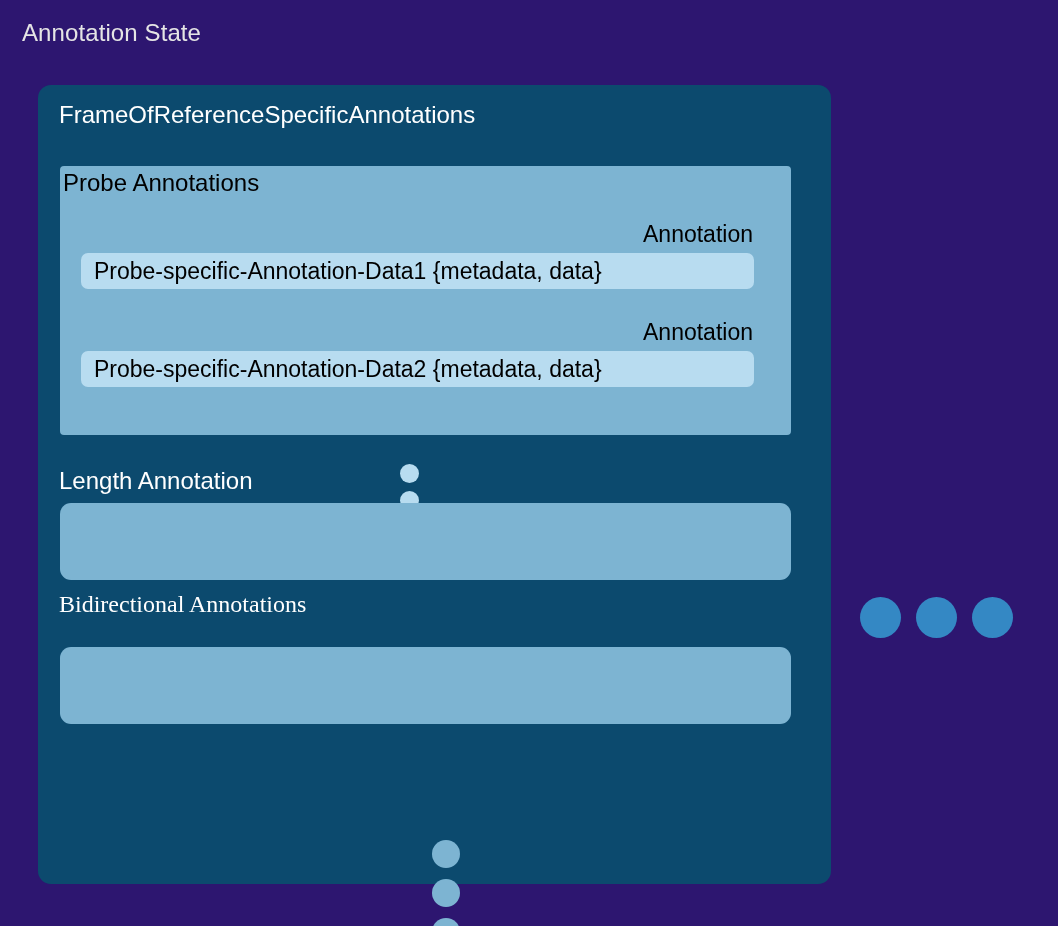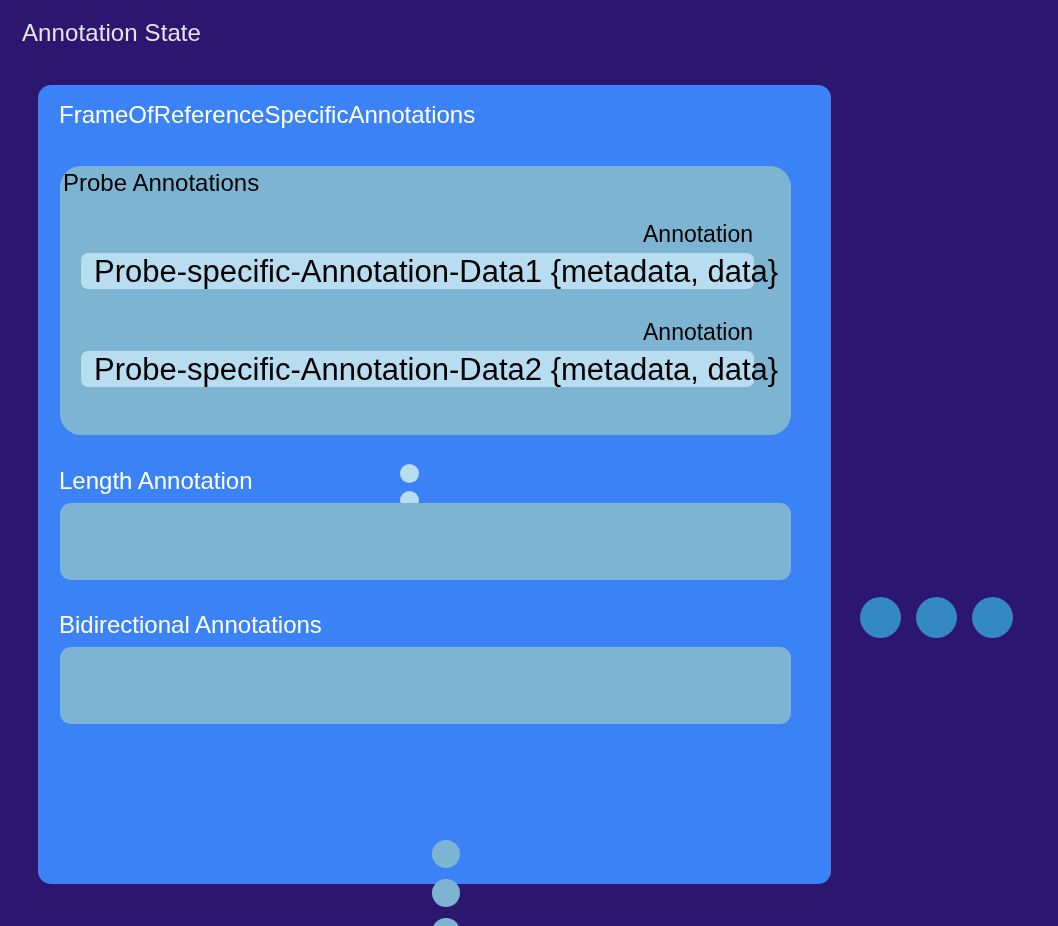--- a/index.html
+++ b/index.html
@@ -35,21 +35,21 @@
     white-space: nowrap;
   }
 
   
   #for-panel {
     position: absolute;
     left: 38px;
     top: 85px;
     width: 793px;
     height: 799px;
-    background: #3b82f6;
+    background: #0c4a6e;
     border-radius: 13px;
   }
 
   #for-title {
     position: absolute;
     left: 21px;
     top: 15px;
     font-size: 24px;
     line-height: 30px;
     color: #ffffff;
@@ -57,21 +57,21 @@
   }
 
   
   #probe-panel {
     position: absolute;
     left: 22px;
     top: 81px;
     width: 731px;
     height: 269px;
     background: #7db4d2;
-    border-radius: 21px;
+    border-radius: 4px;
   }
 
   #probe-title {
     position: absolute;
     left: 3px;
     top: 2px;
     font-size: 24px;
     line-height: 30px;
     color: #000000;
     white-space: nowrap;
@@ -103,21 +103,21 @@
     width: 673px;
     height: 36px;
     background: #b8dcf0;
     border-radius: 7px;
   }
 
   .annotation-pill-text {
     position: absolute;
     left: 13px;
     top: 4px;
-    font-size: 31px;
+    font-size: 23px;
     line-height: 29px;
     color: #000000;
     white-space: nowrap;
   }
 
   
   .dots-vertical {
     position: absolute;
     display: flex;
     flex-direction: column;
@@ -179,21 +179,21 @@
     position: absolute;
     left: 22px;
     width: 731px;
     height: 77px;
     background: #7db4d2;
     border-radius: 11px;
   }
 
   #section-title-0 { top: 381px; }
   #section-body-0  { top: 418px; }
-  #section-title-1 { top: 525px; }
+  #section-title-1 { top: 504px; font-family: Liberation Serif, serif; }
   #section-body-1  { top: 562px; }
 </style>
 </head>
 <body>
 
 <div id="canvas">
 
   <div id="page-title">Annotation State</div>
 
   <div id="for-panel">

